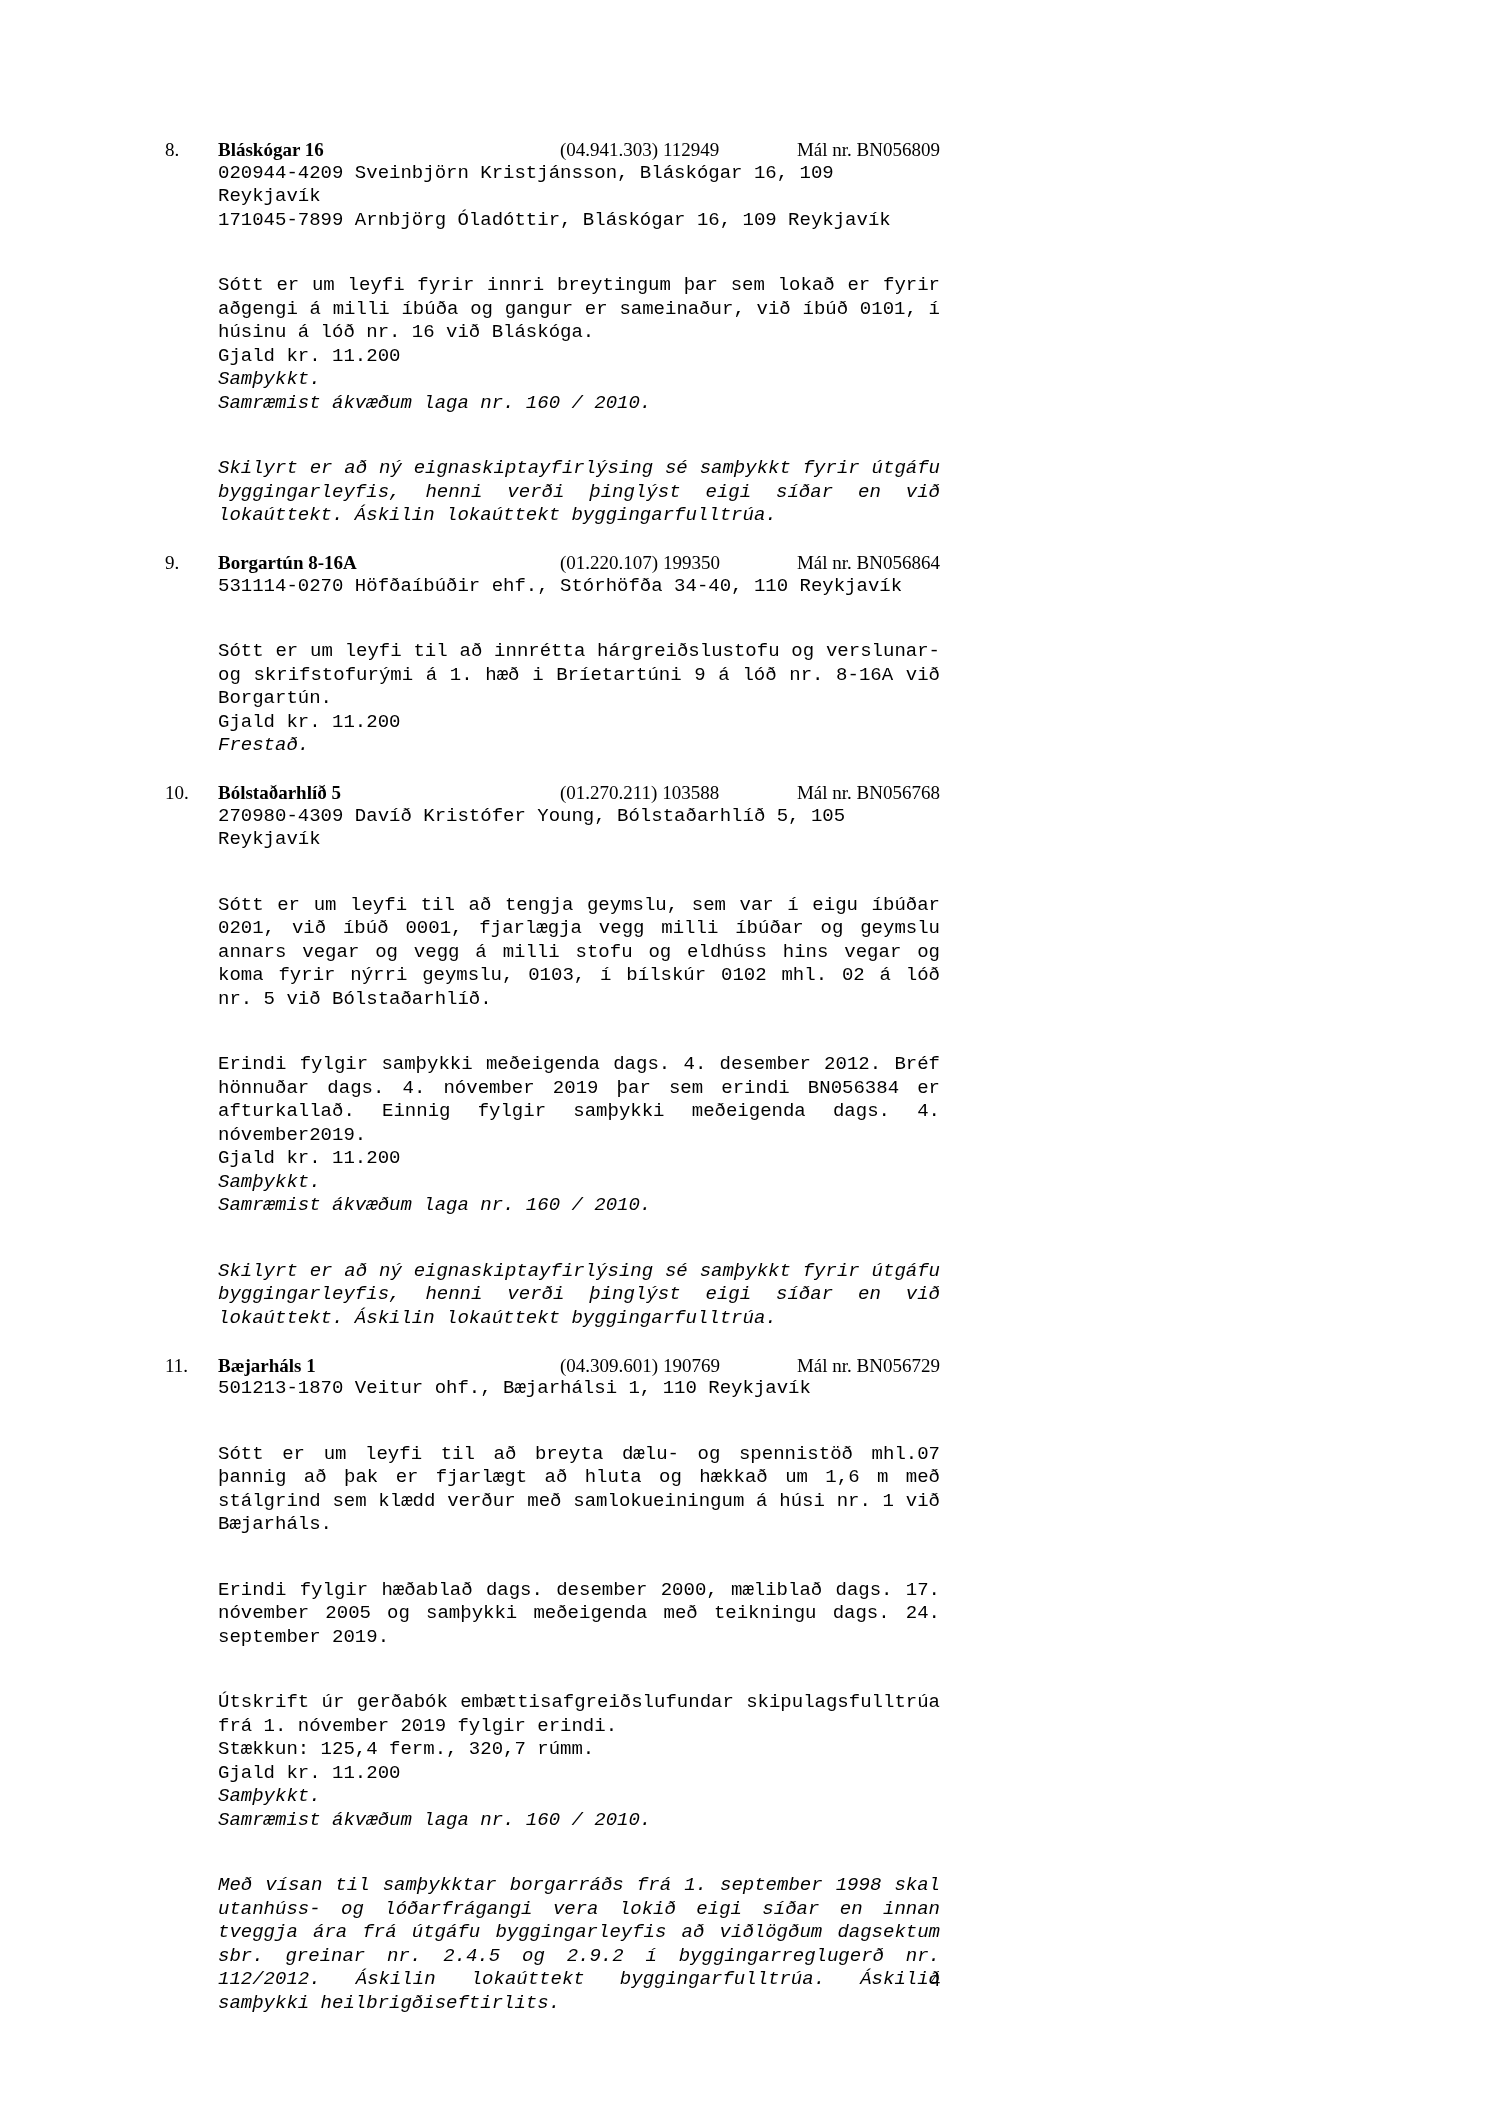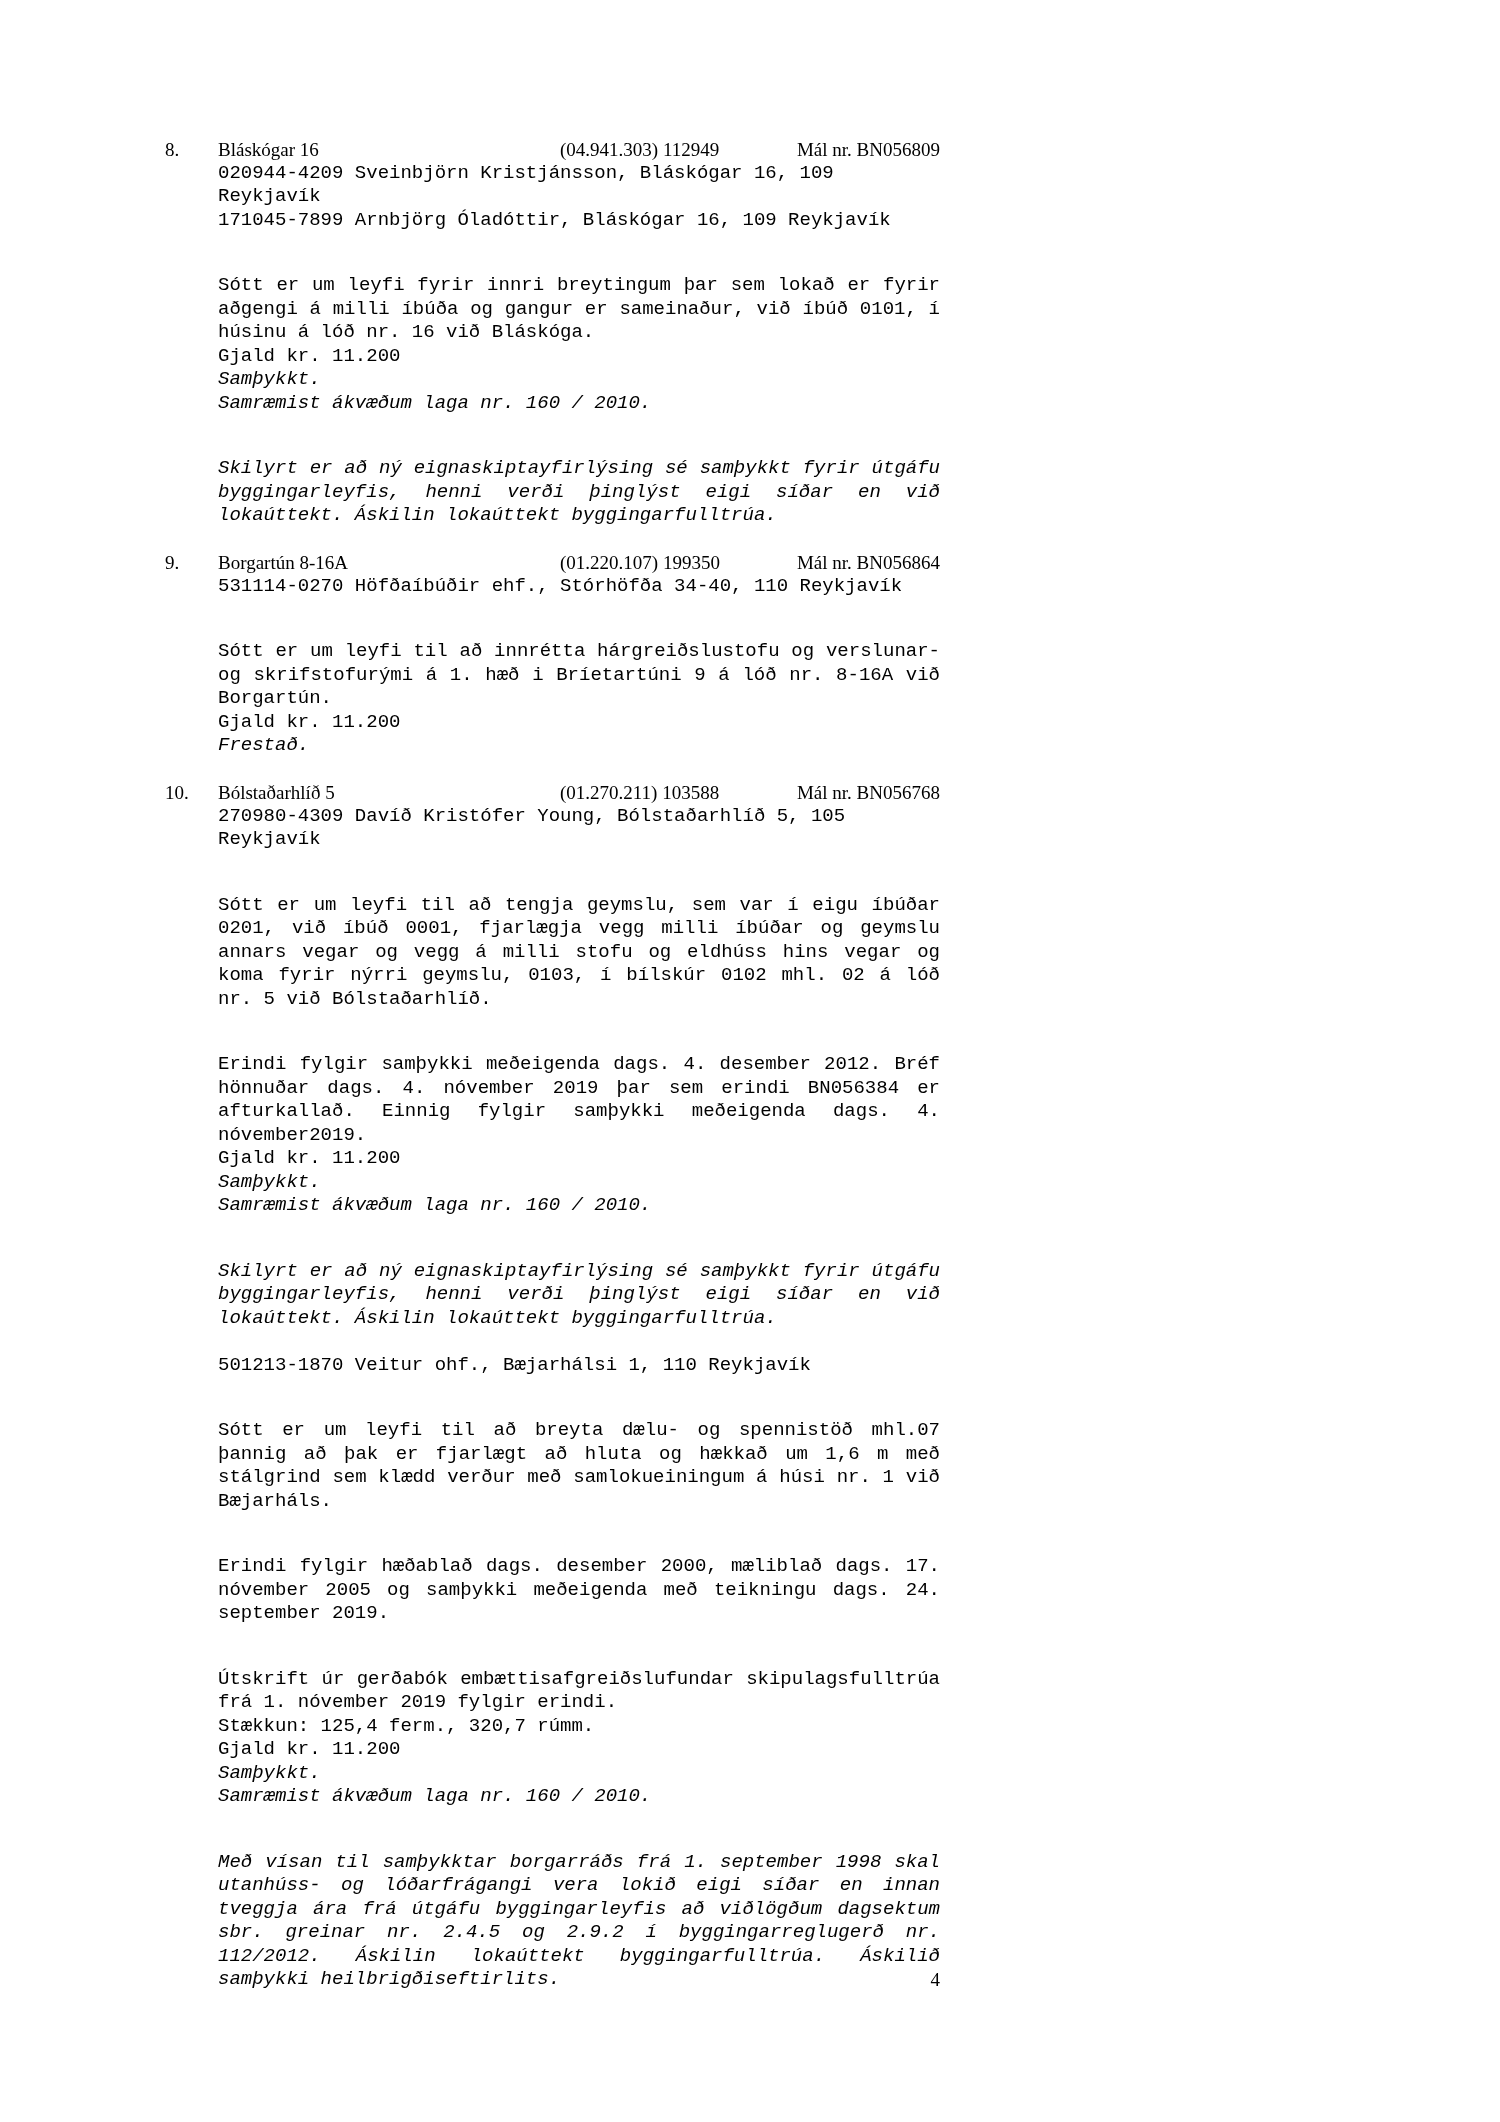--- a/index.html
+++ b/index.html
@@ -33,21 +33,21 @@
     height: 23.5px;
     white-space: nowrap;
   }
   .num {
     position: absolute;
     left: -53px;
     top: 0;
     font-weight: normal;
   }
   .title {
-    font-weight: normal;
+    font-weight: bold;
   }
   .case {
     position: absolute;
     left: 342px;
     top: 0;
     font-weight: normal;
   }
   .malnr {
     position: absolute;
     right: 0;
@@ -117,20 +117,26 @@
       <p class="owner">270980-4309 Davíð Kristófer Young, Bólstaðarhlíð 5, 105 Reykjavík</p>
       <p class="just">Sótt er um leyfi til að tengja geymslu, sem var í eigu íbúðar 0201, við íbúð 0001, fjarlægja vegg milli íbúðar og geymslu annars vegar og vegg á milli stofu og eldhúss hins vegar og koma fyrir nýrri geymslu, 0103, í bílskúr 0102 mhl. 02 á lóð nr. 5 við Bólstaðarhlíð.</p>
       <p class="just">Erindi fylgir samþykki meðeigenda dags. 4. desember 2012. Bréf hönnuðar dags. 4. nóvember 2019 þar sem erindi BN056384 er afturkallað. Einnig fylgir samþykki meðeigenda dags. 4. nóvember2019.</p>
       <p>Gjald kr. 11.200</p>
       <p class="italic">Samþykkt.</p>
       <p class="italic">Samræmist ákvæðum laga nr. 160 / 2010.</p>
       <p class="italic just">Skilyrt er að ný eignaskiptayfirlýsing sé samþykkt fyrir útgáfu byggingarleyfis, henni verði þinglýst eigi síðar en við lokaúttekt. Áskilin lokaúttekt byggingarfulltrúa.</p>
     </section>
 
     <section class="item">
+      <div class="item-header">
+        <span class="num">11.</span>
+        <span class="title">Bæjarháls 1</span>
+        <span class="case">(04.309.601) 190769</span>
+        <span class="malnr">Mál nr. BN056729</span>
+      </div>
       <p class="owner">501213-1870 Veitur ohf., Bæjarhálsi 1, 110 Reykjavík</p>
       <p class="just">Sótt er um leyfi til að breyta dælu- og spennistöð mhl.07 þannig að þak er fjarlægt að hluta og hækkað um 1,6 m með stálgrind sem klædd verður með samlokueiningum á húsi nr. 1 við Bæjarháls.</p>
       <p class="just">Erindi fylgir hæðablað dags. desember 2000, mæliblað dags. 17. nóvember 2005 og samþykki meðeigenda með teikningu dags. 24. september 2019.</p>
       <p class="just">Útskrift úr gerðabók embættisafgreiðslufundar skipulagsfulltrúa frá 1. nóvember 2019 fylgir erindi.</p>
       <p>Stækkun: 125,4 ferm., 320,7 rúmm.</p>
       <p>Gjald kr. 11.200</p>
       <p class="italic">Samþykkt.</p>
       <p class="italic">Samræmist ákvæðum laga nr. 160 / 2010.</p>
       <p class="italic just">Með vísan til samþykktar borgarráðs frá 1. september 1998 skal utanhúss- og lóðarfrágangi vera lokið eigi síðar en innan tveggja ára frá útgáfu byggingarleyfis að viðlögðum dagsektum sbr. greinar nr. 2.4.5 og 2.9.2 í byggingarreglugerð nr. 112/2012. Áskilin lokaúttekt byggingarfulltrúa. Áskilið samþykki heilbrigðiseftirlits.</p>
     </section>

